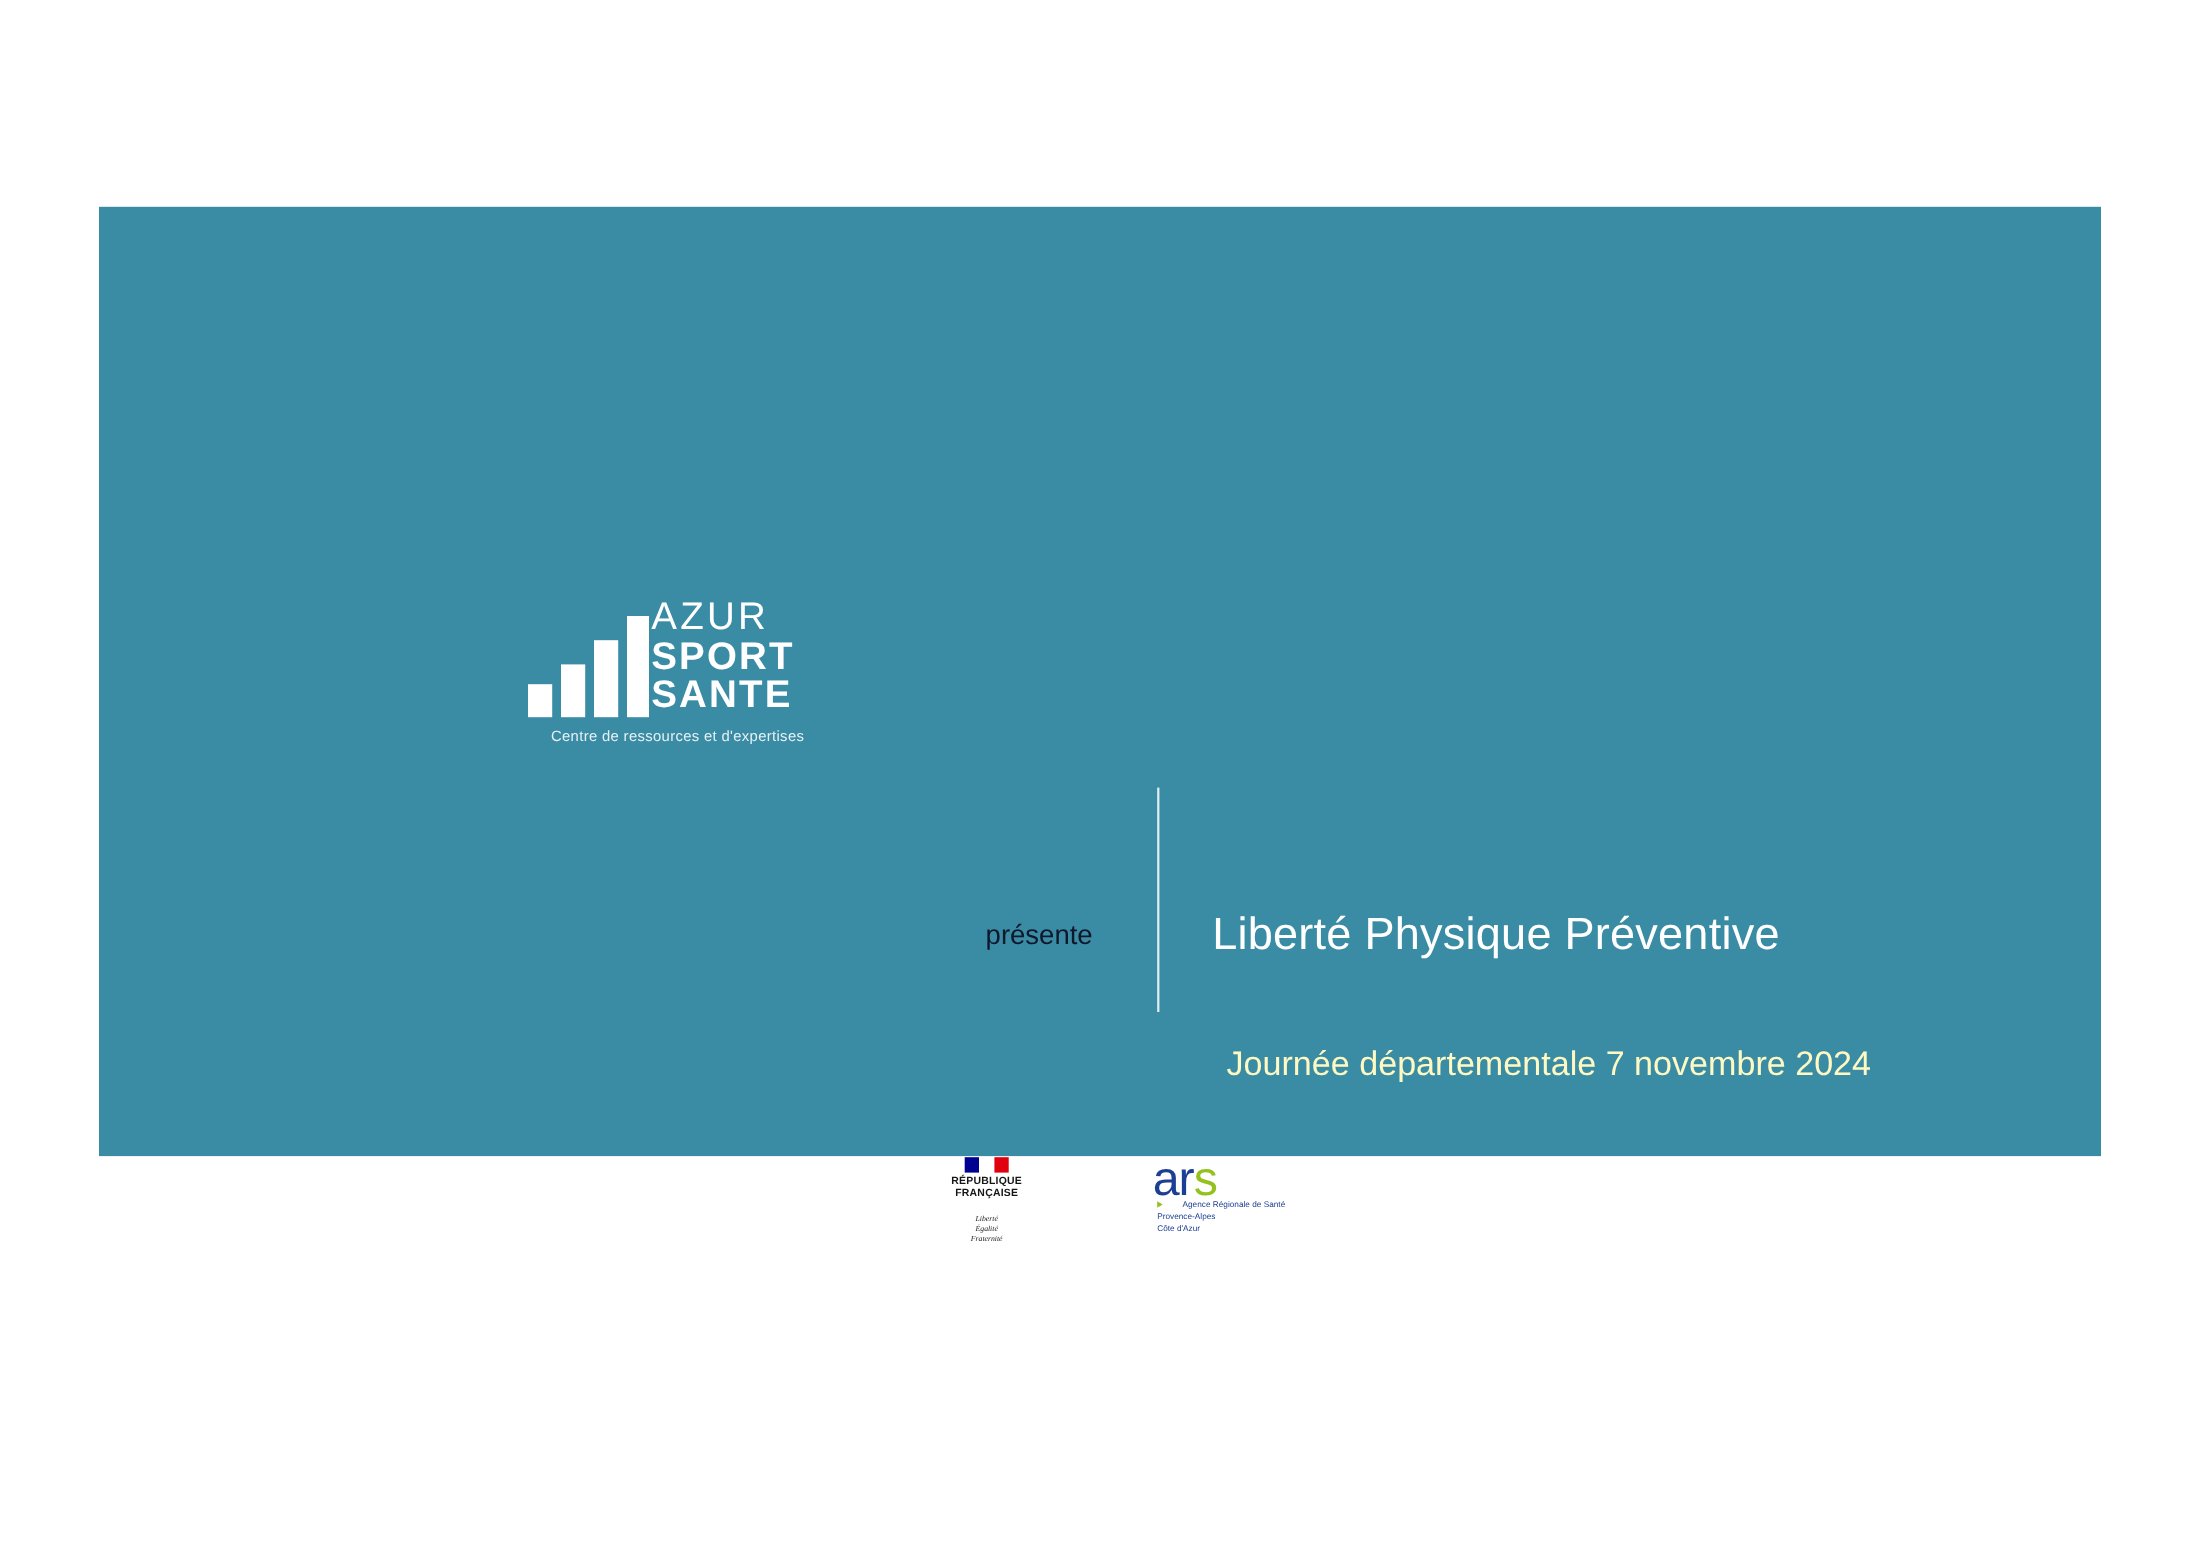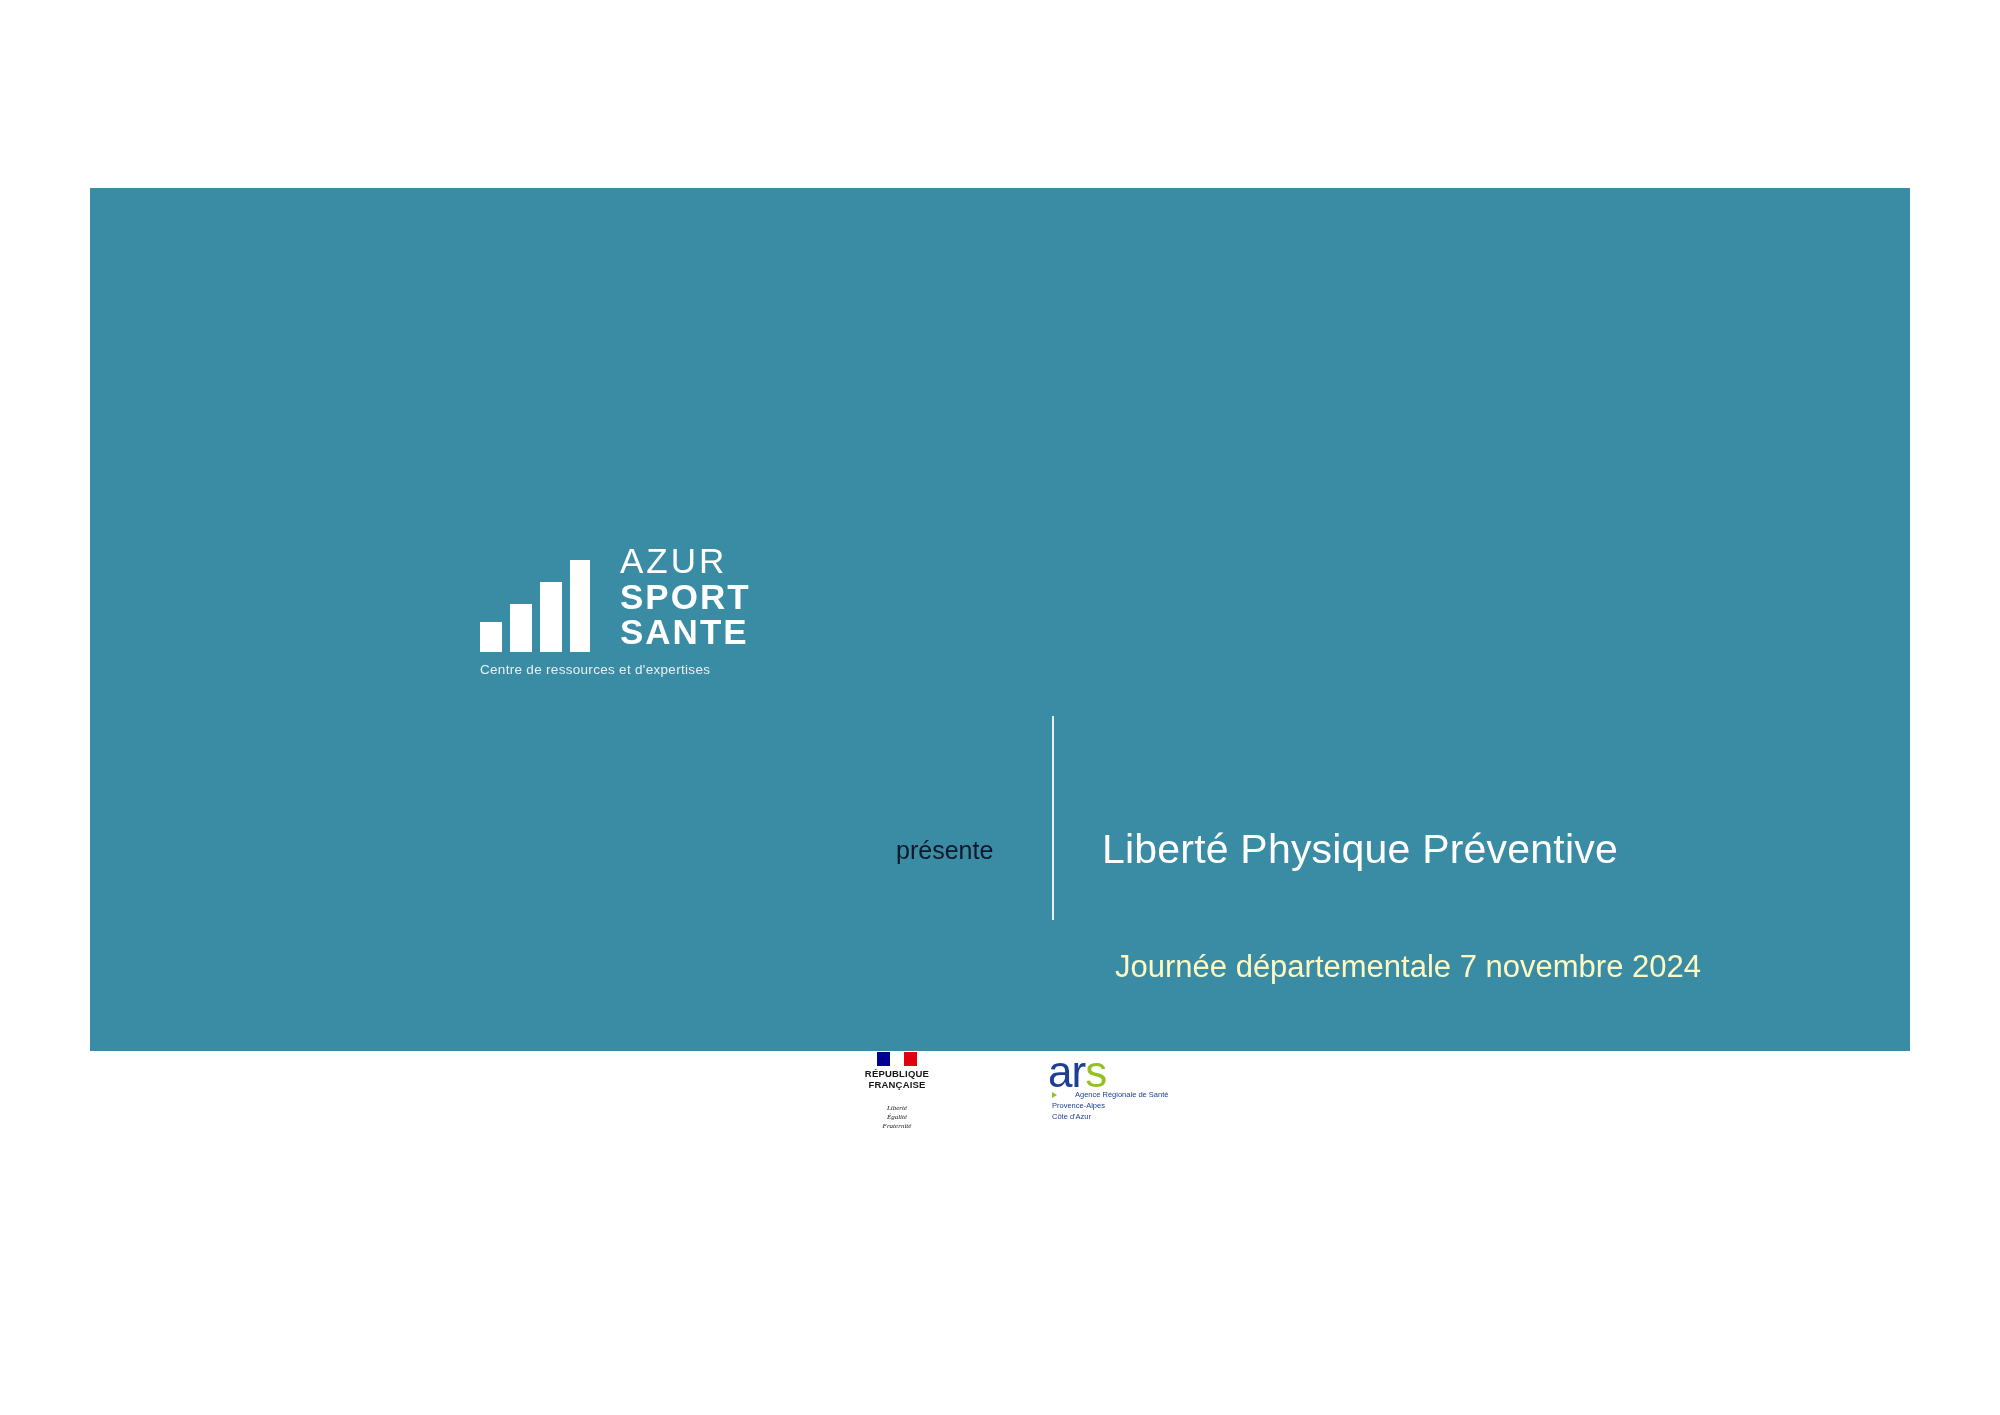--- a/index.html
+++ b/index.html
@@ -39,21 +39,21 @@
     left: 390px;
     top: 355px;
     width: 290px;
     height: 140px;
     display: flex;
     flex-direction: column;
   }
   .logo-main {
     display: flex;
     align-items: flex-end;
-    gap: 28px;
+    gap: 0;
   }
   .logo-bars {
     position: relative;
     width: 112px;
     height: 92px;
   }
   .logo-bars .bar {
     position: absolute;
     bottom: 0;
     background: #ffffff;
@@ -79,21 +79,21 @@
     color: #ffffff;
     font-size: 35px;
     letter-spacing: 2px;
     font-weight: 700;
   }
   .logo-tagline {
     margin-top: 10px;
     color: #e7f1f5;
     font-size: 13.5px;
     letter-spacing: 0.3px;
-    text-align: left;
+    text-align: center;
     width: 272px;
   }
 
   
   .presente {
     position: absolute;
     left: 806px;
     top: 648px;
     color: #0f172a;
     font-size: 25px;

